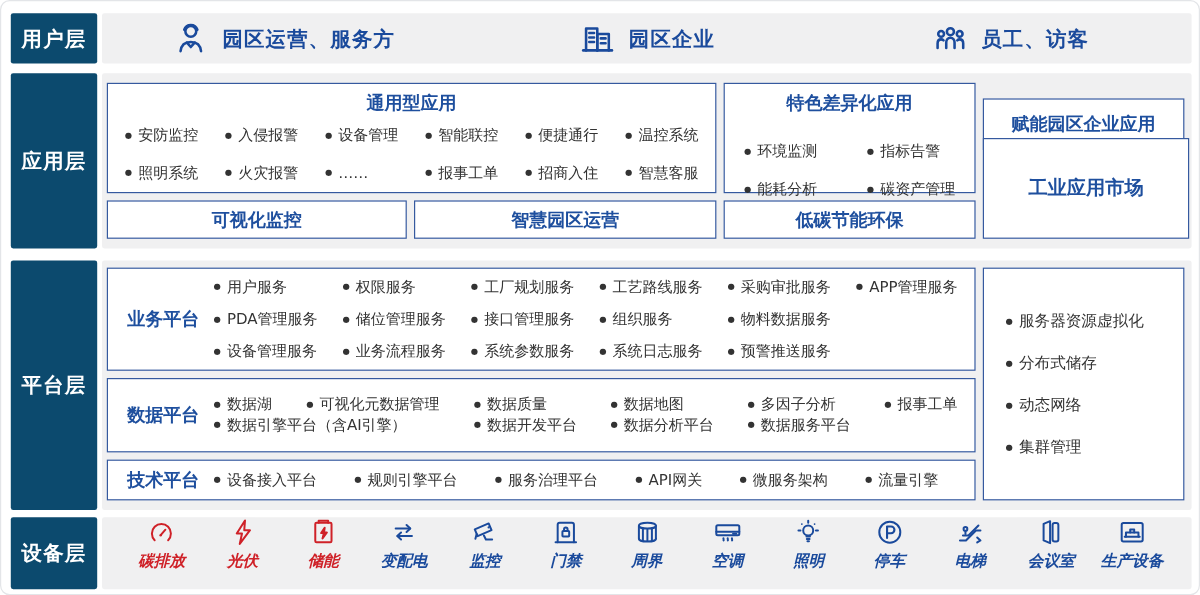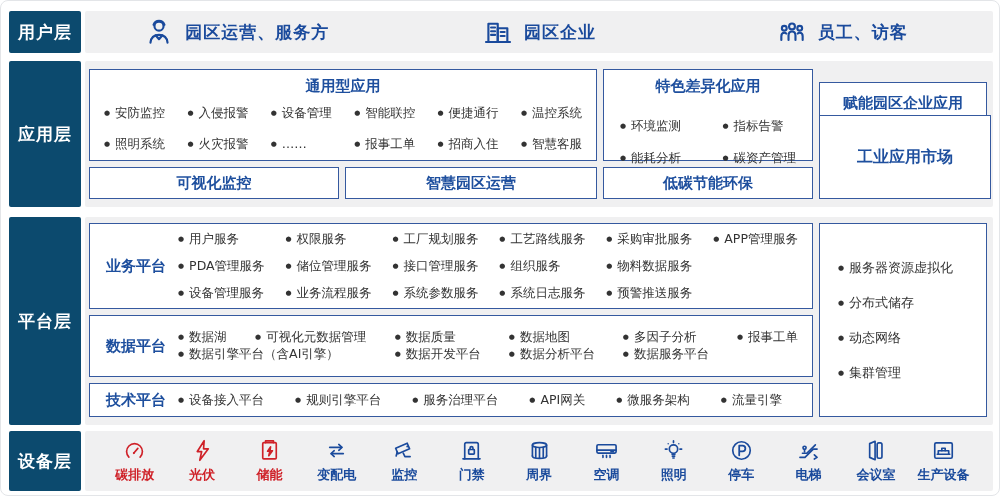--- a/index.html
+++ b/index.html
@@ -54,21 +54,21 @@
   .grid-biz{flex:1;display:grid;grid-template-columns:repeat(6,auto);justify-content:space-between;row-gap:10px;align-items:center;}
   .box-data{left:4px;top:98px;width:724px;height:62px;}
   .grid-data{flex:1;display:grid;grid-template-columns:repeat(6,auto);justify-content:space-between;row-gap:0;align-items:center;}
   .span2{grid-column:span 2;}
   .box-tech{left:4px;top:166px;width:724px;height:34px;}
   .row-tech{flex:1;display:flex;justify-content:space-between;padding-right:16px;}
   .box-infra{left:734px;top:6px;width:168px;height:194px;display:flex;flex-direction:column;justify-content:center;gap:17px;padding-left:18px;}
   .box-infra .bi{font-size:13px;}
 
   
-  .device-content{display:flex;align-items:center;padding:0 16px;}
+  .device-content{display:flex;align-items:flex-start;padding:0 16px;font-style:italic;}
   .dev{flex:1;display:flex;flex-direction:column;align-items:center;gap:3px;}
   .dev svg{width:25px;height:25px;stroke:currentColor;fill:none;stroke-width:1.6;stroke-linecap:round;stroke-linejoin:round;}
   .dev .dlabel{font-size:13px;font-weight:bold;white-space:nowrap;}
   .dev.red{color:#cf2128;}
   .dev.blue{color:#1a4a9c;}
 </style>
 </head>
 <body>
 
 <div class="stage">

